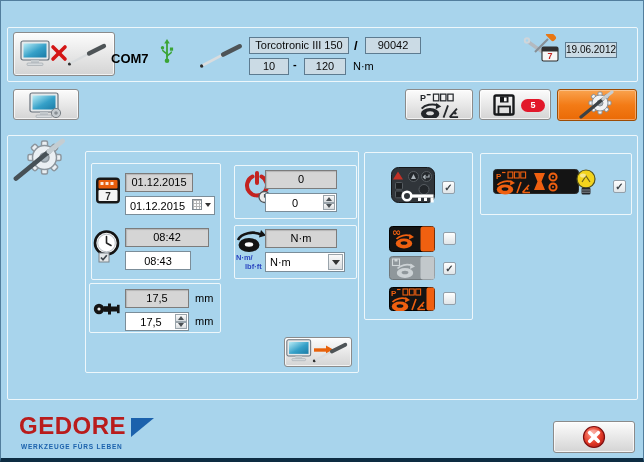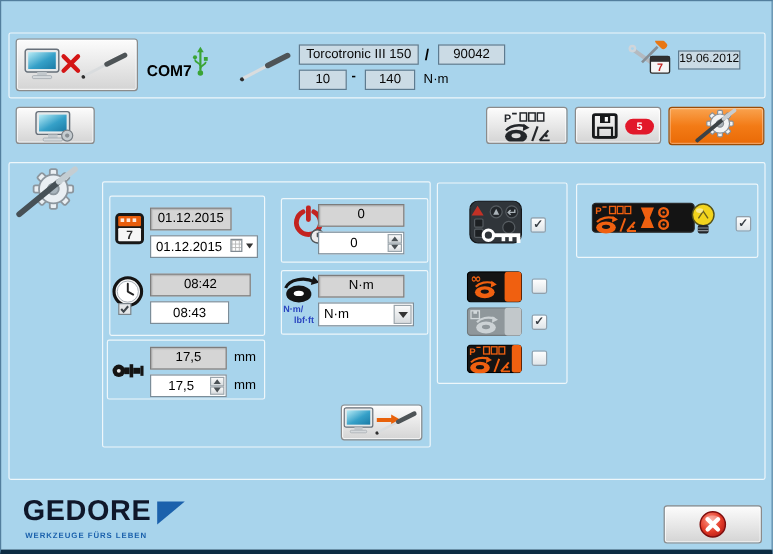--- a/index.html
+++ b/index.html
@@ -55,21 +55,21 @@
   .minical { width:10px; height:11px; border:1px solid #808a92; background:#fdfdfd;
              background-image:linear-gradient(#b5b5b5 1px,transparent 1px),
                               linear-gradient(90deg,#b5b5b5 1px,transparent 1px);
              background-size:3px 3px; }
   .dda { margin-left:3px; border-left:3px solid transparent; border-right:3px solid transparent;
          border-top:4px solid #333; }
   .badge { position:absolute; right:5px; top:9px; min-width:24px; height:13px; border-radius:7px;
            background:#e2182a; color:#fff; font-size:9px; font-weight:bold; line-height:13px;
            text-align:center; }
   .brand { position:absolute; left:18px; top:414px; display:flex; align-items:center;
-           color:#0f172a; }
+           color:#b91c1c; }
   .brand-text { font-size:24px; font-weight:800; letter-spacing:0.5px; line-height:22px; }
   .brand-flag { width:0; height:0; border-top:19px solid #1b61ac; border-right:23px solid transparent;
                 margin-left:5px; margin-top:2px; }
   .tagline { position:absolute; left:20px; top:442px; font-size:6.5px; font-weight:bold;
              letter-spacing:0.8px; color:#1b61ac; }
   svg { display:block; }
 </style>
 </head>
 <body>
 
@@ -139,21 +139,21 @@
     <svg width="90" height="36" viewBox="0 0 90 36">
       <use href="#g-monitor" transform="translate(1,4)"></use>
       <g stroke="#d41616" stroke-width="3.6" stroke-linecap="round">
         <path d="M34 11 L46 23"></path>
           <path d="M46 11 L34 23"></path>
       </g>
       <use href="#g-wrench" transform="translate(48,7)"></use>
     </svg>
   </div>
 
-  <div class="lbl" style="left:110px;top:50px;width:60px;text-align:center;font-size:13px;font-weight:bold">COM7</div>
+  <div class="lbl" style="left:110px;top:50px;width:60px;font-size:13px;font-weight:bold">COM7</div>
 
   <svg class="abs" style="left:158px;top:36px" width="16" height="28" viewBox="0 0 16 28">
     <g fill="#3aa435" stroke="#3aa435">
       <path d="M8 2 L10.8 6.5 L5.2 6.5 Z" stroke="none"></path>
       <line x1="8" y1="5" x2="8" y2="22" stroke-width="1.8"></line>
       <path d="M8 18 C 8 15,3.5 15.5,3.5 12.5" fill="none" stroke-width="1.5"></path>
       <circle cx="3.5" cy="10.8" r="1.7" stroke="none"></circle>
       <path d="M8 20 C 8 17,12.5 17.5,12.5 14.5" fill="none" stroke-width="1.5"></path>
       <rect x="10.9" y="10.5" width="3.2" height="3.2" stroke="none"></rect>
       <circle cx="8" cy="23.8" r="2.3" stroke="none"></circle>
@@ -162,21 +162,21 @@
 
   <svg class="abs" style="left:196px;top:41px" width="46" height="27" viewBox="0 0 46 27">
     <use href="#g-wrench" transform="translate(2,1) scale(1.1)"></use>
   </svg>
 
   <div class="tfield" style="left:248px;top:36px;width:100px;height:17px">Torcotronic III 150</div>
   <div class="lbl" style="left:353px;top:37px;font-size:13px;font-weight:bold">/</div>
   <div class="tfield" style="left:364px;top:36px;width:56px;height:17px">90042</div>
   <div class="tfield" style="left:248px;top:57px;width:40px;height:17px">10</div>
   <div class="lbl" style="left:292px;top:57px;font-weight:bold">-</div>
-  <div class="tfield" style="left:303px;top:57px;width:42px;height:17px">140</div>
+  <div class="tfield" style="left:303px;top:57px;width:42px;height:17px">120</div>
   <div class="lbl" style="left:352px;top:59px">N·m</div>
 
   <svg class="abs" style="left:521px;top:33px" width="40" height="30" viewBox="0 0 40 30">
     <line x1="5" y1="7" x2="22" y2="19" stroke="#b4bac0" stroke-width="3.4" stroke-linecap="round"></line>
     <circle cx="5" cy="6.5" r="3.2" fill="#cfd5da"></circle>
       <circle cx="5" cy="6.5" r="1.2" fill="#a8d4ec"></circle>
     <line x1="26" y1="5" x2="13" y2="18" stroke="#878f96" stroke-width="2.2"></line>
     <rect x="23.5" y="-1" width="11" height="6" rx="2.5" transform="rotate(45 29 2)" fill="#e87714"></rect>
     <rect x="20" y="13" width="16" height="14" rx="1.5" fill="#f6f6f6" stroke="#2a2a2a" stroke-width="1.1"></rect>
     <rect x="20" y="13" width="16" height="4.5" fill="#303030"></rect>

